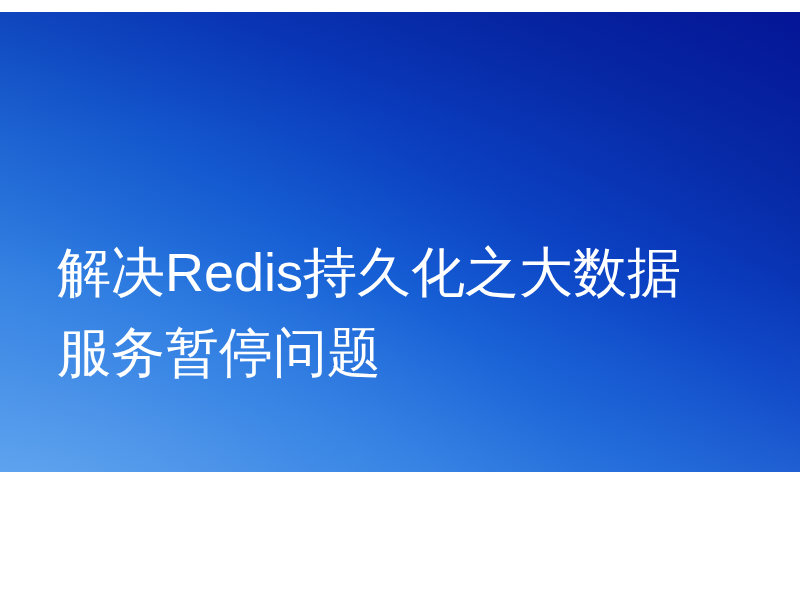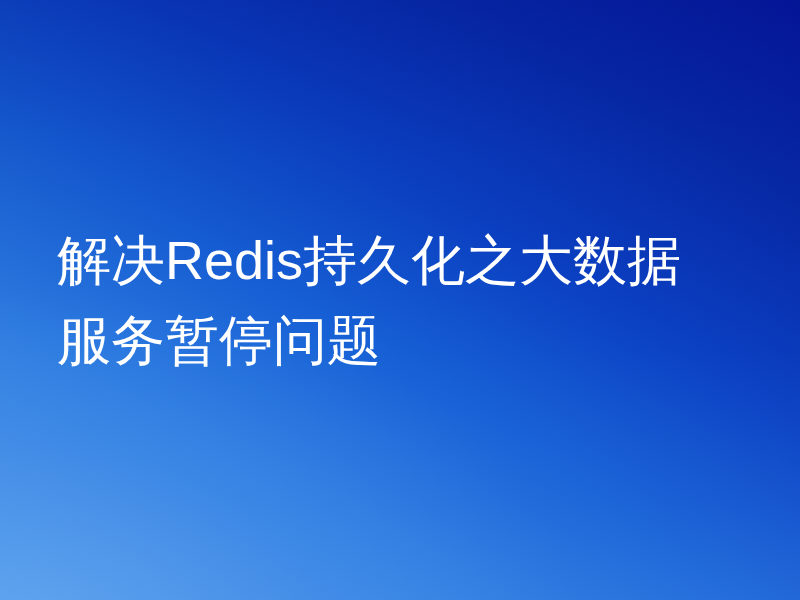--- a/index.html
+++ b/index.html
@@ -10,24 +10,25 @@
   body {
     width: 800px;
     height: 600px;
     overflow: hidden;
     font-family: "Liberation Sans", "DejaVu Sans", sans-serif;
   }
 
   #cover-card {
     position: relative;
     width: 800px;
-    height: 600px;
+    height: 460px;
     overflow: hidden;
     
     background-color: #d946ef;
+    margin-top: 12px;
   }
 
   
   #gradient-base {
     position: absolute;
     inset: 0;
     background: linear-gradient(
       214deg,
       #05179a 0%,
       #072aa8 18%,

